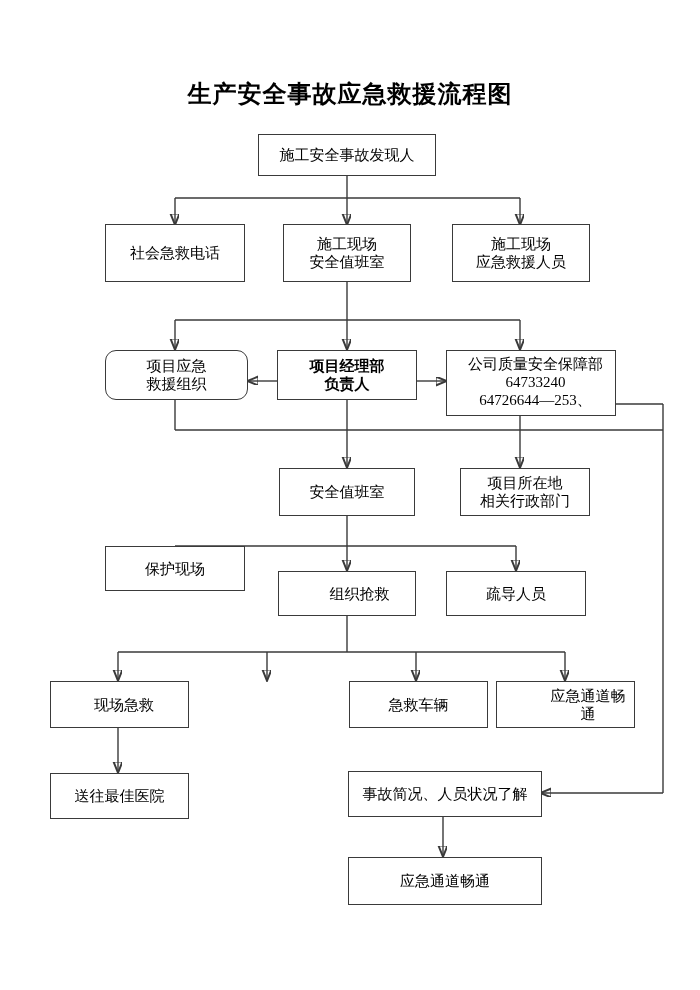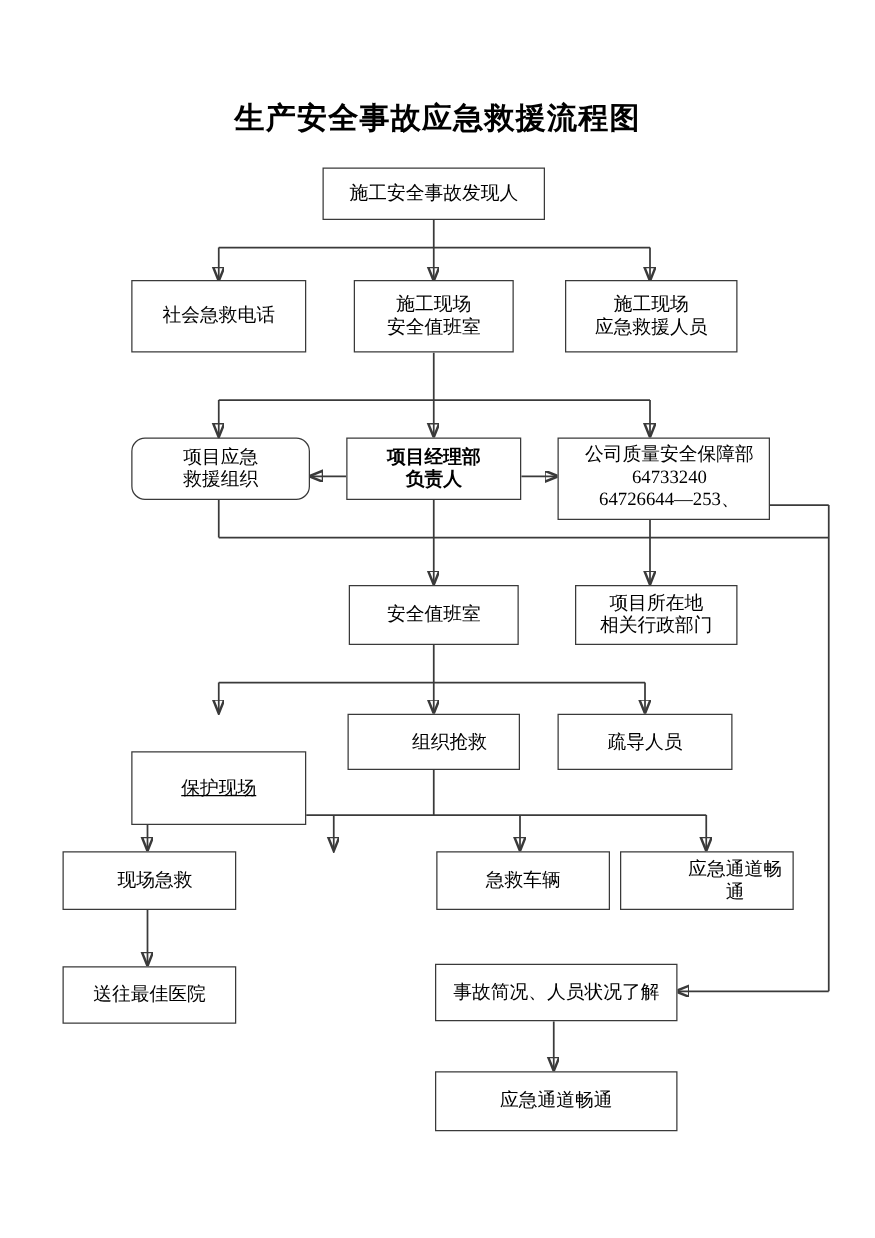--- a/index.html
+++ b/index.html
@@ -101,21 +101,21 @@
   <div class="node bold" style="left:277px;top:350px;width:140px;height:50px;">项目经理部
 负责人</div>
   <div class="node serifnum" style="left:446px;top:350px;width:170px;height:66px;padding-left:12px;">公司质量安全保障部
 64733240
 64726644—253、</div>
 
   <div class="node" style="left:279px;top:468px;width:136px;height:48px;">安全值班室</div>
   <div class="node" style="left:460px;top:468px;width:130px;height:48px;">项目所在地
 相关行政部门</div>
 
-  <div class="node" style="left:105px;top:601px;width:140px;height:59px;text-decoration:underline;">保护现场</div>
+  <div class="node" style="left:105px;top:546px;width:140px;height:45px;">保护现场</div>
   <div class="node" style="left:278px;top:571px;width:138px;height:45px;padding-left:28px;">组织抢救</div>
   <div class="node" style="left:446px;top:571px;width:140px;height:45px;">疏导人员</div>
 
   <div class="node" style="left:50px;top:681px;width:139px;height:47px;padding-left:12px;">现场急救</div>
   <div class="node" style="left:349px;top:681px;width:139px;height:47px;">急救车辆</div>
   <div class="node" style="left:496px;top:681px;width:139px;height:47px;padding-left:48px;">应急通道畅通</div>
 
   <div class="node" style="left:50px;top:773px;width:139px;height:46px;">送往最佳医院</div>
   <div class="node" style="left:348px;top:771px;width:194px;height:46px;">事故简况、人员状况了解</div>
 

